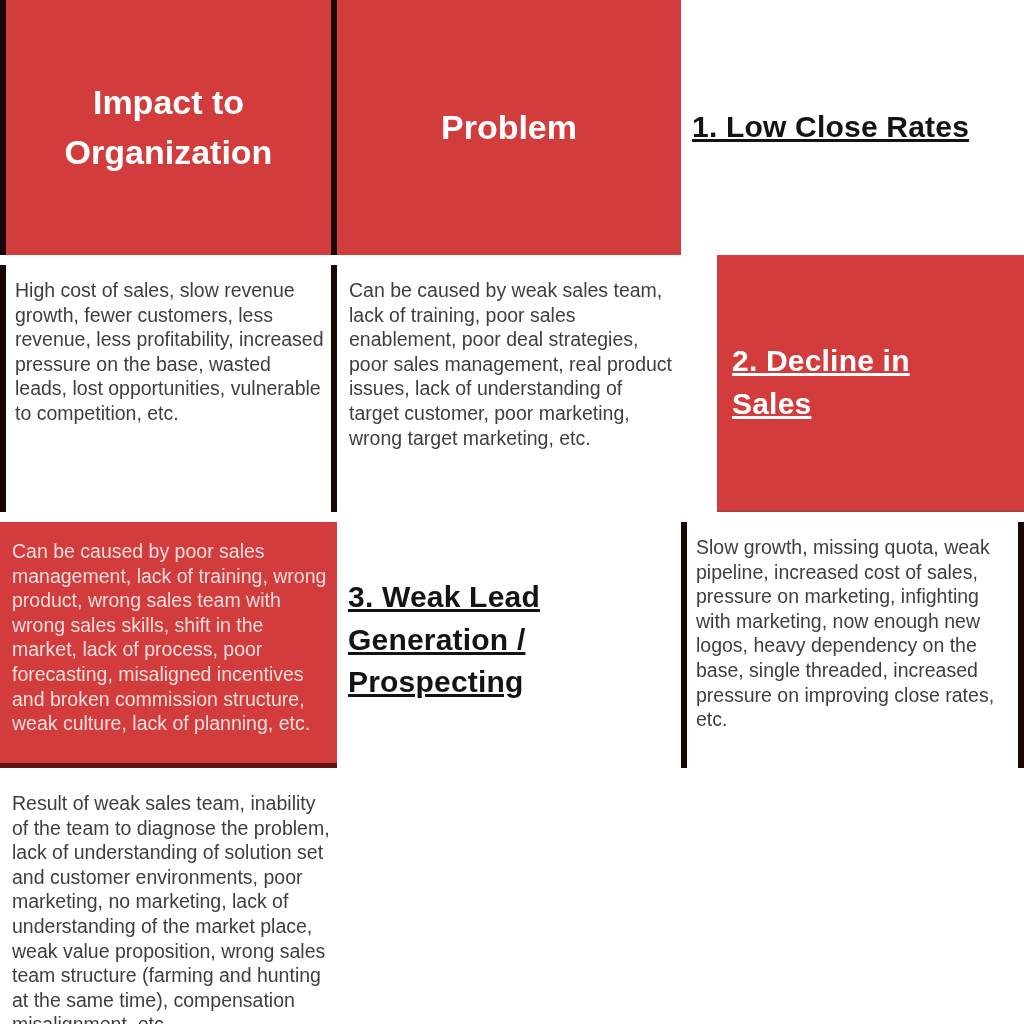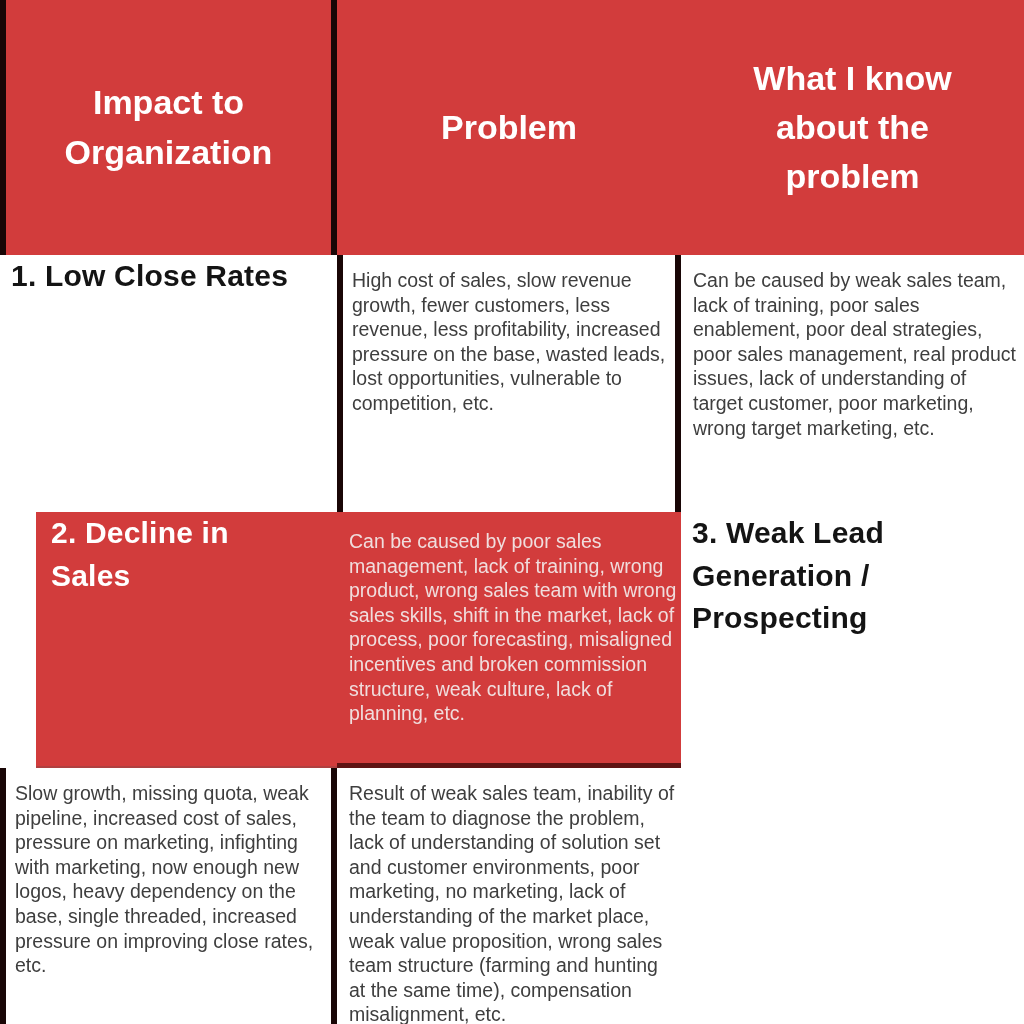--- a/index.html
+++ b/index.html
@@ -30,58 +30,57 @@
     color: #ffffff;
     font-weight: bold;
     font-size: 34px;
     line-height: 1.45;
   }
   .head .inner { max-width: 250px; }
   .head-what .inner { max-width: 245px; }
 
   
   .prob {
-    display: flex; align-items: flex-start;
+    display: flex; align-items: center;
     font-weight: bold;
     font-size: 30px;
     line-height: 1.42;
     color: #141414;
     padding-left: 11px;
     padding-right: 40px;
     letter-spacing: 0.2px;
+    text-decoration: underline;
   }
   .prob.on-red { color: #ffffff; padding-left: 15px; }
 
   
   .body-cell {
     font-size: 19.5px;
     line-height: 24.6px;
     color: #3E3E3E;
     padding: 13px 5px 8px 9px;
+    margin-top: 10px;
   }
   .body-cell.on-red { color: #F0DDDD; padding-top: 17px; }
   .col3.body-cell { padding-left: 12px; padding-right: 4px; }
 
   
   .row2-divider { border-bottom: 5px solid #5F1313; }
   .row2-divider-soft { border-bottom: 2px solid #B04040; margin-left: 36px; }
 </style>
 </head>
 <body>
 
 <div class="table">
 
   <div class="cell red head mid">
     <div class="inner">Impact to Organization</div>
   </div>
   <div class="cell red head">
     <div class="inner">Problem</div>
-  </div>
-  <div class="cell red head head-what">
-    <div class="inner">What I know about the problem</div>
   </div>
 
   <div class="cell white prob">
     <div>1. Low Close Rates</div>
   </div>
   <div class="cell white body-cell mid">
     <div>High cost of sales, slow revenue growth, fewer customers, less revenue, less profitability, increased pressure on the base, wasted leads, lost opportunities, vulnerable to competition, etc.</div>
   </div>
   <div class="cell white body-cell col3">
     <div>Can be caused by weak sales team, lack of training, poor sales enablement, poor deal strategies, poor sales management, real product issues, lack of understanding of target customer, poor marketing, wrong target marketing, etc.</div>

